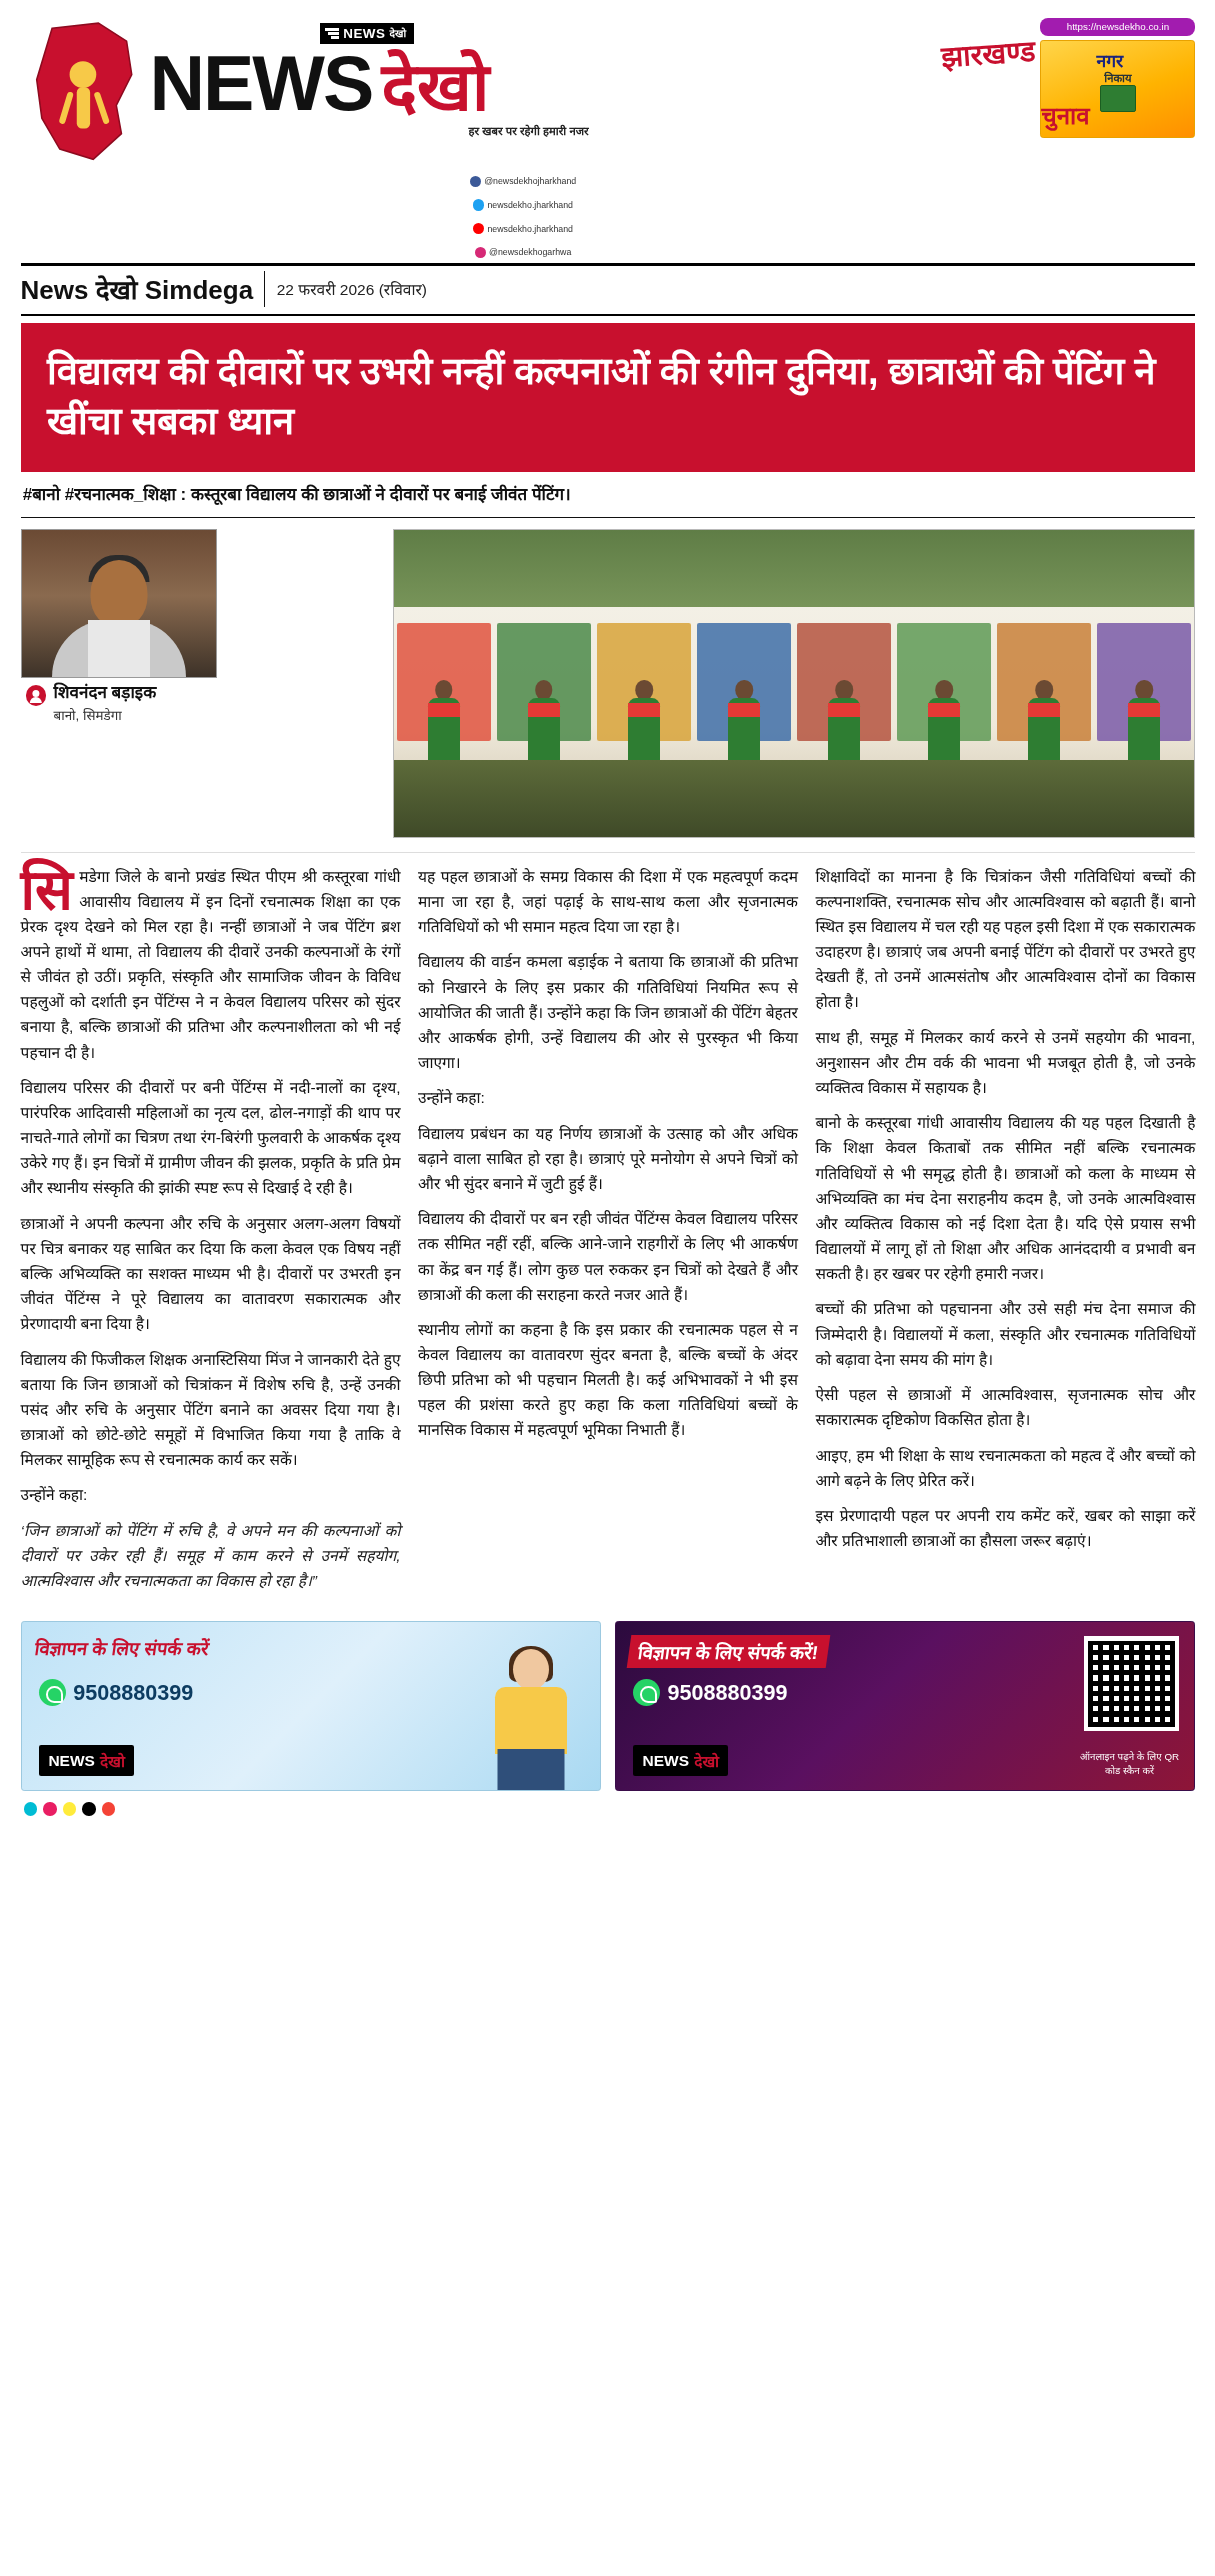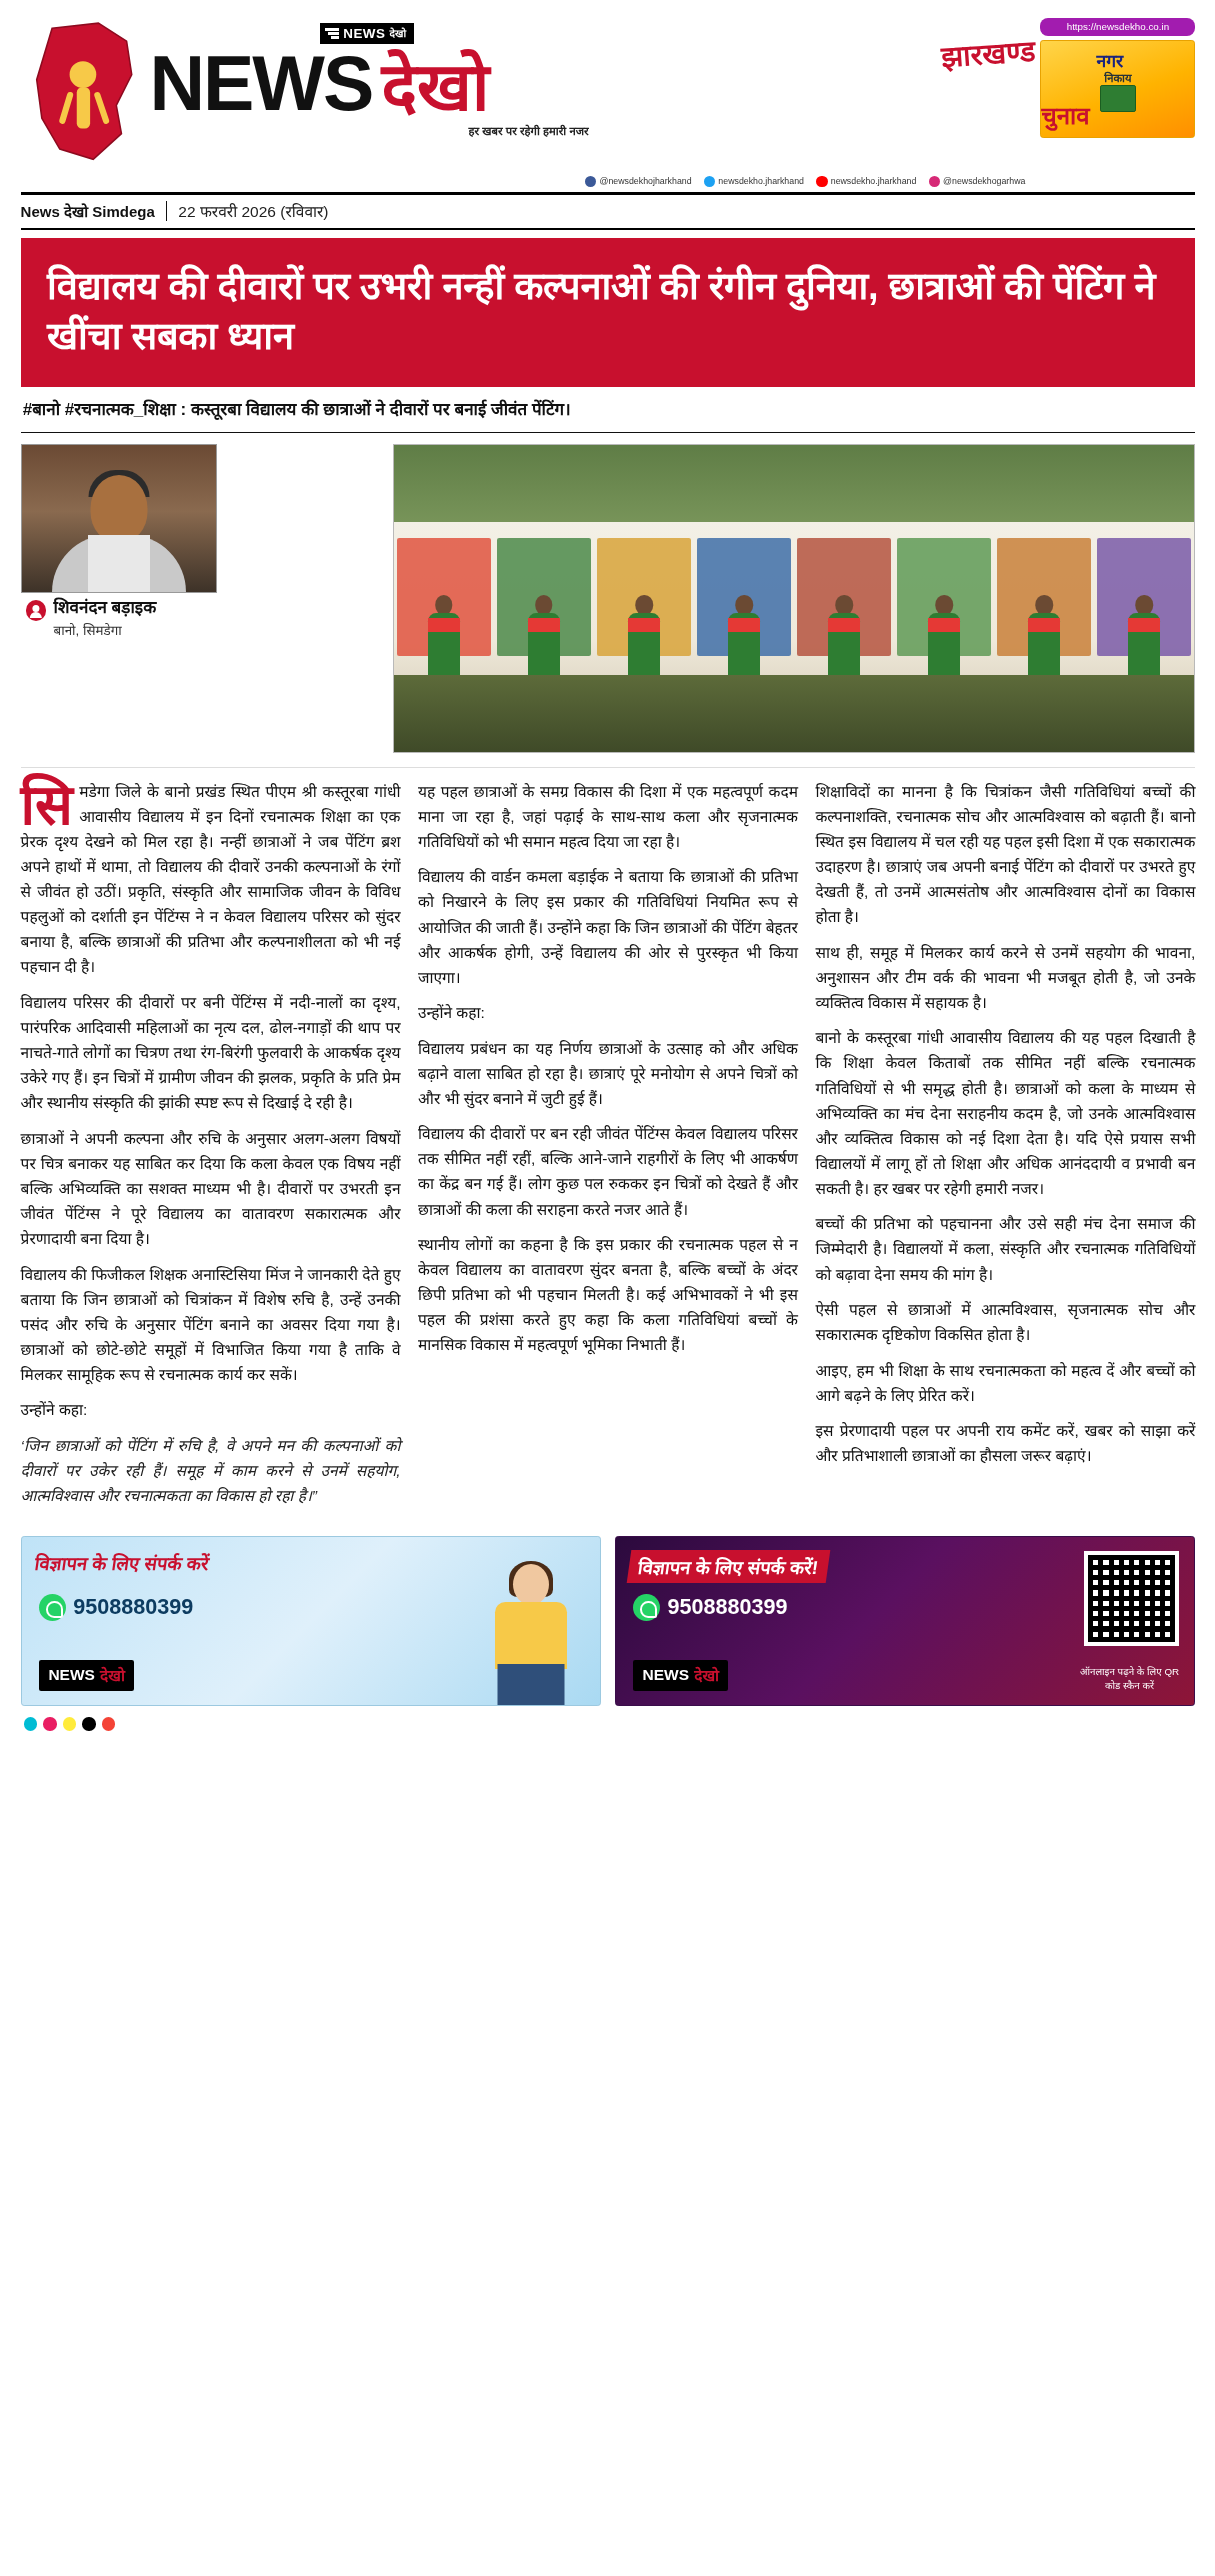--- a/index.html
+++ b/index.html
@@ -145,40 +145,41 @@
   }
 
   .socials {
     display: flex;
     align-items: center;
     gap: 12.4px;
     justify-content: flex-end;
     padding: 3.1px 170px 2.1px 0;
     font-size: 8.8px;
     color: #333;
+    flex-direction: column;
   }
   .soc { display: flex; align-items: center; gap: 3.1px; }
   .soc .dot {
     width: 11.3px; height: 11.3px; border-radius: 50%;
     display: inline-block;
   }
   .soc .fb { background:#3b5998; }
   .soc .tw { background:#1da1f2; }
   .soc .yt { background:#ff0000; }
   .soc .ig { background: #d62976; }
 
   
   .dateline {
     display: flex;
     align-items: center;
     border-bottom: 2.1px solid #000;
     padding: 5.2px 0 6.2px 0;
   }
   .dateline .edition {
-    font-size: 15px;
+    font-size: 26px;
     font-weight: bold;
     color: #111;
     padding-right: 11.3px;
     border-right: 1.5px solid #111;
   }
   .dateline .date {
     font-size: 15.5px;
     color: #222;
     padding-left: 11.3px;
   }

